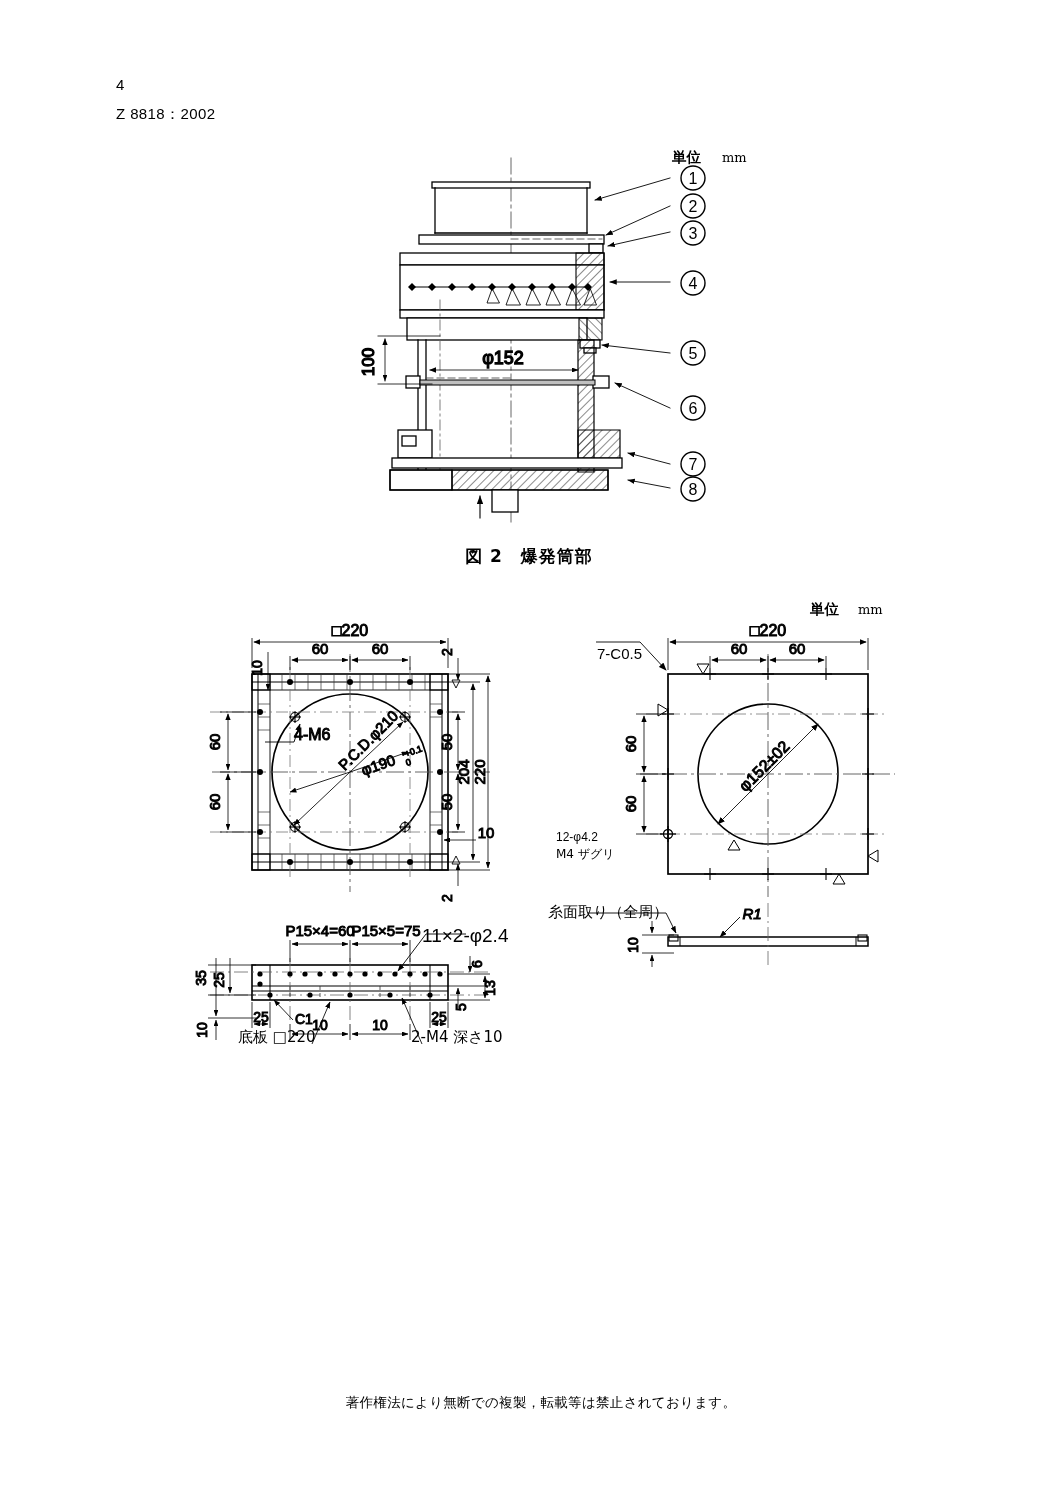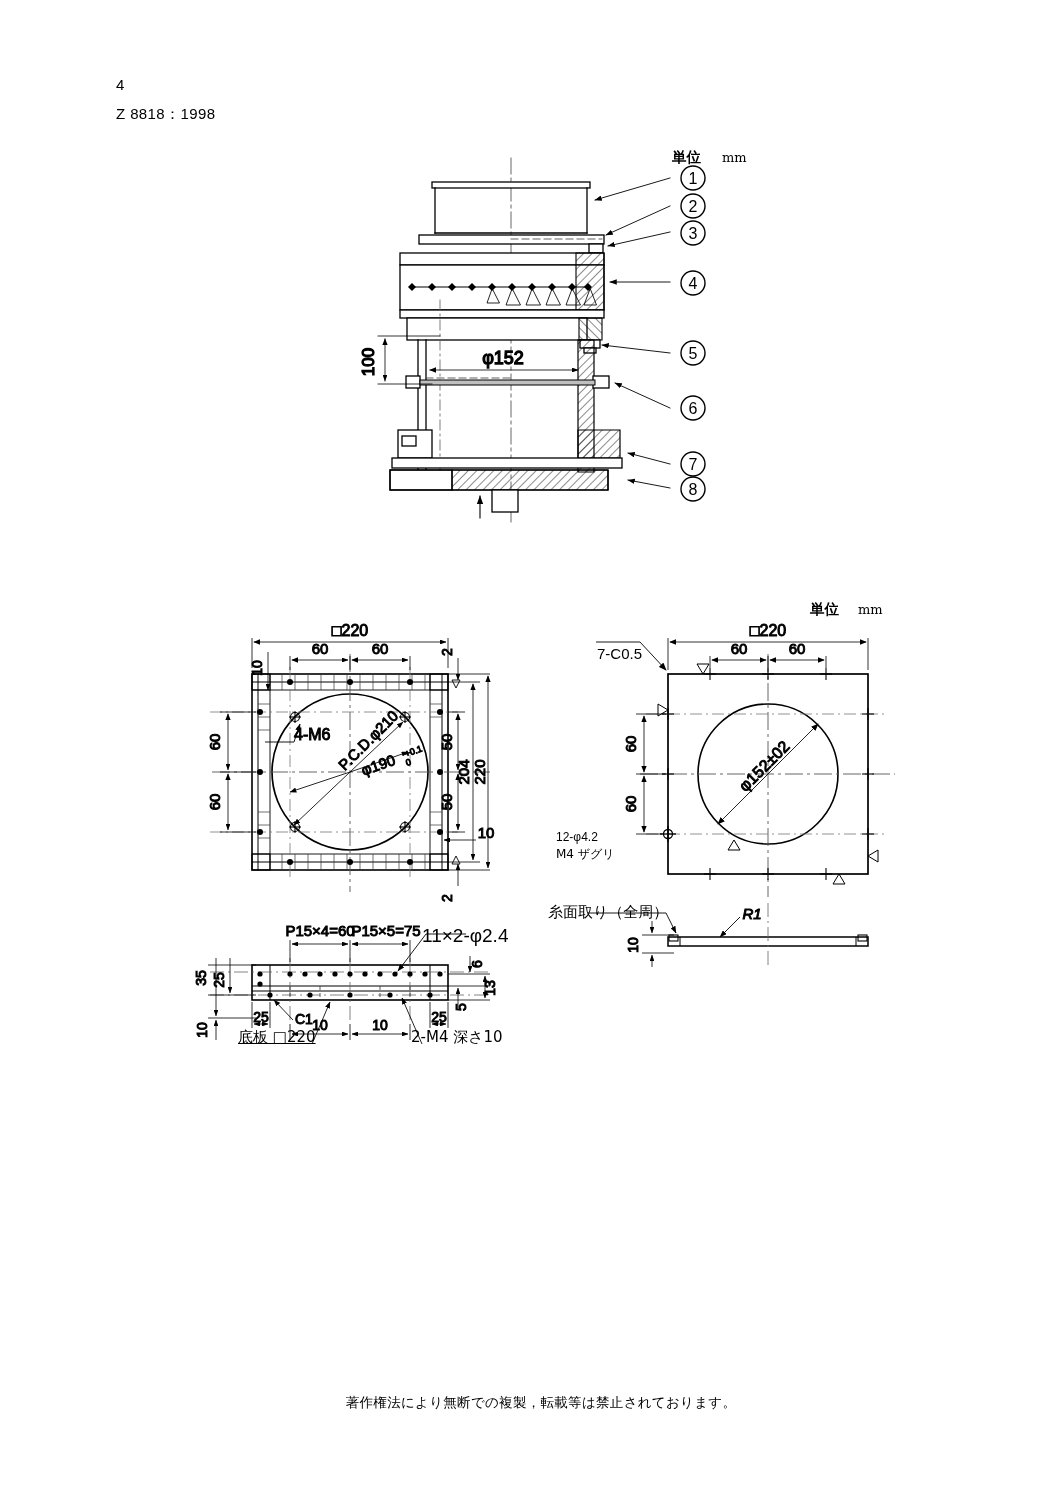--- a/index.html
+++ b/index.html
@@ -60,21 +60,21 @@
     fill: #000;
   }
   .jp { font-family: "DejaVu Sans", "Liberation Sans", sans-serif; }
 </style>
 </head>
 <body>
 
 <div id="page">
 
   <div class="abs hdr-page-num">4</div>
-  <div class="abs hdr-std">Z 8818：1998</div>
+  <div class="abs hdr-std">Z 8818：2002</div>
 
   <div class="abs" style="left:340px; top:140px;">
     <svg width="420" height="400" viewBox="0 0 420 400">
       <defs>
         <marker id="ah" markerWidth="9" markerHeight="7" refX="8" refY="3.5" orient="auto">
           <path d="M0,0 L9,3.5 L0,7 z" fill="#000"></path>
         </marker>
         <marker id="ahs" markerWidth="8" markerHeight="6" refX="7.5" refY="3" orient="auto">
           <path d="M0,0 L8,3 L0,6 z" fill="#000"></path>
         </marker>
@@ -218,20 +218,21 @@
         <text x="25" y="74">3</text>
         <text x="25" y="124">4</text>
         <text x="25" y="194">5</text>
         <text x="25" y="249">6</text>
         <text x="25" y="305">7</text>
         <text x="25" y="330">8</text>
       </g>
     </svg>
   </div>
 
+  <div class="abs fig-caption" style="left:0; top:545px;">図 2　爆発筒部</div>
 
   <div class="abs unit-label" style="left:810px; top:600px;">単位</div>
   <div class="abs unit-mm" style="left:858px; top:602px;">mm</div>
 
   <div class="abs" style="left:190px; top:612px;">
     <svg width="330" height="300" viewBox="0 0 330 300">
       <defs>
         <marker id="a2" markerWidth="9" markerHeight="7" refX="8" refY="3.5" orient="auto">
           <path d="M0,0 L9,3.5 L0,7 z" fill="#000"></path>
         </marker>
@@ -649,21 +650,21 @@
           <line x1="268" y1="96" x2="268" y2="76" marker-end="url(#c2)"></line>
         </g>
         <text x="292" y="52" font-size="14" text-anchor="middle" transform="rotate(-90 292 52)">6</text>
         <text x="305" y="76" font-size="14" text-anchor="middle" transform="rotate(-90 305 76)">13</text>
         <text x="276" y="95" font-size="14" text-anchor="middle" transform="rotate(-90 276 95)">5</text>
       </g>
     </svg>
   </div>
 
   <div class="abs" style="left:422px; top:925px; font-size:19px;">11×2-φ2.4</div>
-  <div class="abs jp" style="left:238px; top:1028px; font-size:15px;text-decoration:underline;">底板 □220</div>
+  <div class="abs jp" style="left:238px; top:1028px; font-size:15px;">底板 □220</div>
   <div class="abs jp" style="left:411px; top:1028px; font-size:15px;">2-M4 深さ10</div>
 
   <div class="abs" style="left:580px; top:895px;">
     <svg width="320" height="90" viewBox="0 0 320 90">
       <defs>
         <marker id="d2" markerWidth="8" markerHeight="6" refX="7.5" refY="3" orient="auto">
           <path d="M0,0 L8,3 L0,6 z" fill="#000"></path>
         </marker>
       </defs>
       <g stroke="#000" fill="none">

